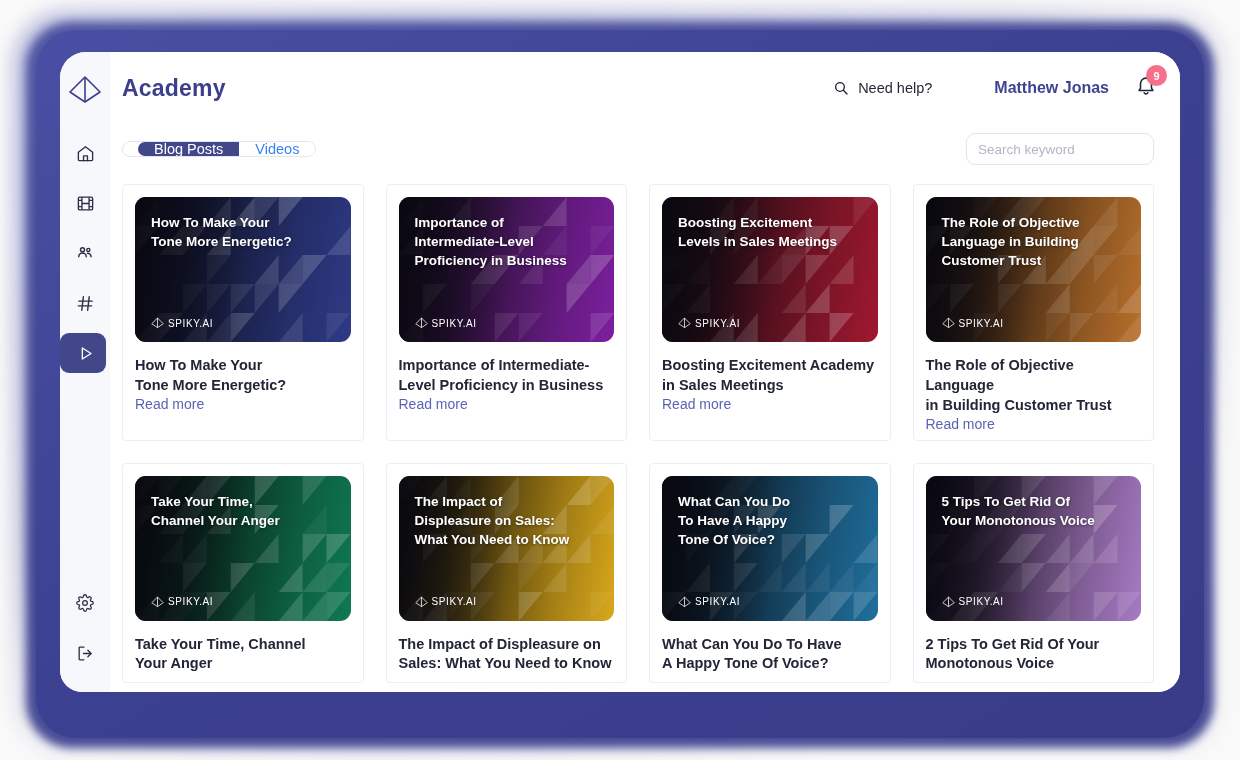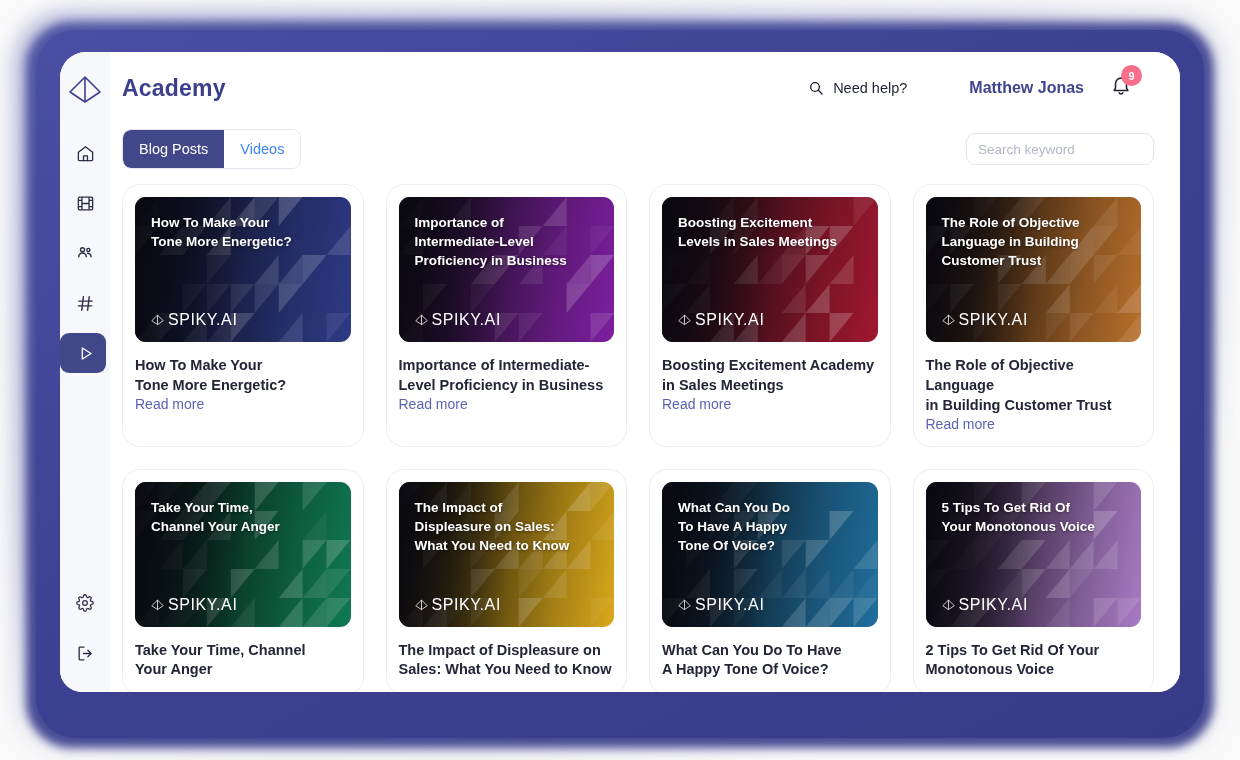--- a/index.html
+++ b/index.html
@@ -94,21 +94,21 @@
     position: relative;
     background: #fff;
     padding: 0 0 0 0;
   }
 
   
   #topbar {
     height: 72px;
     display: flex;
     align-items: center;
-    padding: 0 44px 0 12px;
+    padding: 0 19px 0 12px;
   }
   #page-title {
     font-size: 23px;
     font-weight: bold;
     color: #3b3f8c;
     letter-spacing: .2px;
   }
   .topbar-right {
     margin-left: auto;
     display: flex;
@@ -144,21 +144,22 @@
     display: flex;
     align-items: center;
     padding: 0 26px 0 12px;
   }
   .tabs {
     display: flex;
     border: 1px solid #e2e4ee;
     border-radius: 9px;
     overflow: hidden;
     background: #fff;
-    height: 40px;
+    height: 16px;
+    padding-left: 15px;
   }
   .tab {
     padding: 0 16px;
     height: 100%;
     display: flex; align-items: center;
     font-size: 14.5px;
     color: #3b82f6;
     background: #fff;
     cursor: pointer;
     border: none;
@@ -202,23 +203,23 @@
 
   
   #grid {
     padding: 10px 26px 0 12px;
     display: grid;
     grid-template-columns: repeat(4, 1fr);
     gap: 22px 22px;
   }
   .card {
     border: 1px solid #eceef5;
-    border-radius: 18px;
+    border-radius: 4px;
     background: #fff;
-    padding: 12px 12px 14px 12px;
+    padding: 12px 12px 8px 12px;
     cursor: pointer;
   }
   .thumb {
     position: relative;
     height: 145px;
     border-radius: 11px;
     overflow: hidden;
   }
   .thumb .pattern {
     position: absolute; inset: 0;
@@ -239,21 +240,21 @@
     white-space: pre-line;
     text-shadow: 0 1px 3px rgba(0,0,0,.45);
   }
   .brand {
     position: absolute;
     left: 16px; bottom: 13px;
     display: flex; align-items: center; gap: 4px;
   }
   .brand-text {
     color: #fff;
-    font-size: 16px;
+    font-size: 10px;
     letter-spacing: .6px;
   }
   .card-title {
     margin-top: 14px;
     font-size: 14.5px;
     font-weight: bold;
     color: #222636;
     line-height: 1.37;
     white-space: pre-line;
   }

